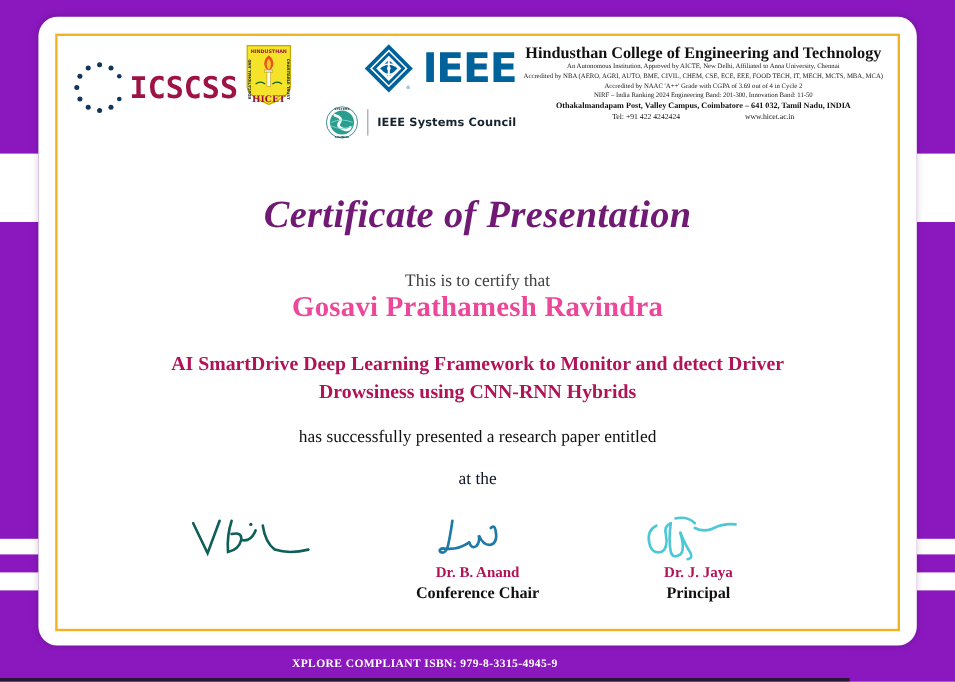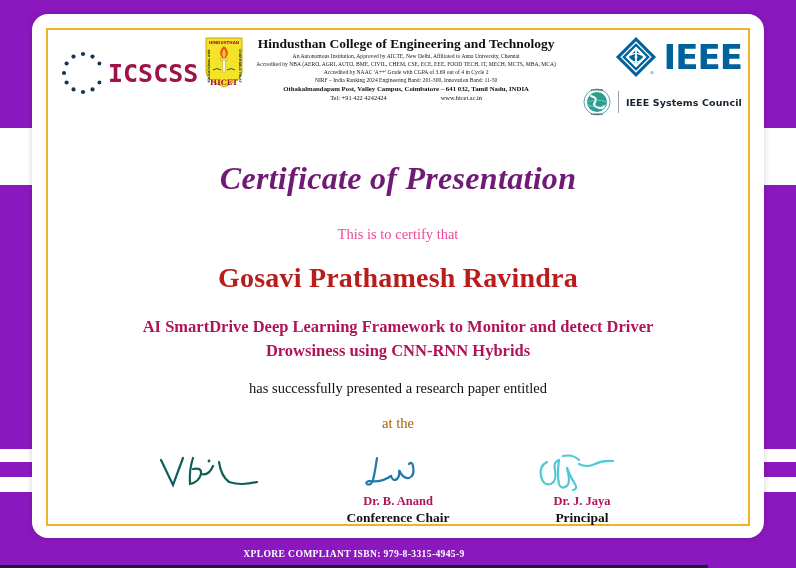--- a/index.html
+++ b/index.html
@@ -169,48 +169,47 @@
     font-size: 32px;
     font-weight: bold;
     font-style: italic;
     color: #701a75;
     margin-top: 24px;
     letter-spacing: 0.3px;
   }
 
   #certify-line {
     font-size: 14.5px;
+    color: #404040;
+    margin-top: 29px;
+  }
+
+  #recipient-name {
+    font-size: 24px;
+    font-weight: bold;
     color: #ec4899;
-    margin-top: 29px;
-  }
-
-  #recipient-name {
-    font-size: 28px;
-    font-weight: bold;
-    color: #b91c1c;
-    margin-top: 19px;
     letter-spacing: 0.2px;
   }
 
   #presented-line {
     font-size: 14.5px;
     color: #111;
     margin-top: 17px;
   }
 
   #paper-title {
     font-size: 16.5px;
     font-weight: bold;
     color: #B01357;
     margin-top: 21px;
     line-height: 1.45;
     padding: 0 58px;
   }
 
-  #at-the { font-size: 14.5px; color: #a16207; margin-top: 18px; }
+  #at-the { font-size: 14.5px; color: #0f172a; margin-top: 18px; }
 
   #conference-lines {
     font-size: 14.5px;
     color: #111;
     line-height: 1.42;
     margin-top: 2px;
     padding: 0 72px;
   }
 
   
@@ -303,33 +302,20 @@
           <text x="7.5" y="30" font-family="DejaVu Sans, sans-serif" font-size="3.1" font-weight="bold" fill="#123" transform="rotate(-90 7.5 30)" text-anchor="middle">EDUCATIONAL AND</text>
           <text x="37" y="30" font-family="DejaVu Sans, sans-serif" font-size="3.1" font-weight="bold" fill="#123" transform="rotate(90 37 30)" text-anchor="middle">CHARITABLE TRUST</text>
           <path d="M22 10 Q17 14 18.5 19 Q19.5 22 22 23 Q24.5 22 25.5 19 Q27 14 22 10 Z" fill="#E8531B"></path>
           <path d="M22 13 Q19.5 16 20.5 19.5 Q21.2 21.5 22 22 Q22.8 21.5 23.5 19.5 Q24.5 16 22 13 Z" fill="#F9C52A"></path>
           <rect x="20.4" y="23" width="3.2" height="13" fill="#fafafa" stroke="#b89b00" stroke-width="0.5"></rect>
           <rect x="18.6" y="22.2" width="6.8" height="2" fill="#dcdcdc" stroke="#b89b00" stroke-width="0.4"></rect>
           <path d="M11 34 Q15 31 19 34" stroke="#1b5e20" stroke-width="1" fill="none"></path>
           <path d="M25 34 Q29 31 33 34" stroke="#1b5e20" stroke-width="1" fill="none"></path>
           <text x="22" y="49" font-family="DejaVu Serif, serif" font-size="7.5" font-weight="bold" fill="#9E1246" text-anchor="middle">HICET</text>
         </svg>
-      </div>
-
-      <div id="college-block">
-        <div id="college-name">Hindusthan College of Engineering and Technology</div>
-        <div class="college-sub">An Autonomous Institution, Approved by AICTE, New Delhi, Affiliated to Anna University, Chennai</div>
-        <div class="college-sub">Accredited by NBA (AERO, AGRI, AUTO, BME, CIVIL, CHEM, CSE, ECE, EEE, FOOD TECH, IT, MECH, MCTS, MBA, MCA)</div>
-        <div class="college-sub">Accredited by NAAC 'A++' Grade with CGPA of 3.69 out of 4 in Cycle 2</div>
-        <div class="college-sub">NIRF – India Ranking 2024 Engineering Band: 201-300, Innovation Band: 11-50</div>
-        <div id="college-addr">Othakalmandapam Post, Valley Campus, Coimbatore – 641 032, Tamil Nadu, INDIA</div>
-        <div id="college-contact">
-          <span>Tel: +91 422 4242424</span>
-          <span>www.hicet.ac.in</span>
-        </div>
       </div>
 
       <div id="ieee-block">
         <div id="ieee-main">
           <svg id="ieee-diamond" viewBox="0 0 44 44">
             <path d="M22 1 L43 22 L22 43 L1 22 Z" fill="#00629B"></path>
             <path d="M22 6.5 L37.5 22 L22 37.5 L6.5 22 Z" fill="none" stroke="#ffffff" stroke-width="1.3"></path>
             <path d="M22 11 L33 22 L22 33 L11 22 Z" fill="#ffffff"></path>
             <path d="M22 14.5 L29.5 22 L22 29.5 L14.5 22 Z" fill="#00629B"></path>
             <rect x="21.1" y="12" width="1.8" height="20" fill="#ffffff"></rect>
@@ -348,20 +334,33 @@
             <path d="M5 14 Q14 10 23 14" stroke="#7fd4cd" stroke-width="0.8" fill="none"></path>
             <path d="M5 17 Q14 21 23 17" stroke="#7fd4cd" stroke-width="0.8" fill="none"></path>
             <text x="14" y="3.4" font-family="DejaVu Sans, sans-serif" font-size="2.4" font-weight="bold" fill="#13414a" text-anchor="middle">SYSTEMS</text>
             <text x="14" y="26.6" font-family="DejaVu Sans, sans-serif" font-size="2.4" font-weight="bold" fill="#13414a" text-anchor="middle">COUNCIL</text>
           </svg>
           <div id="council-divider"></div>
           <span id="council-word">IEEE Systems Council</span>
         </div>
       </div>
 
+      <div id="college-block">
+        <div id="college-name">Hindusthan College of Engineering and Technology</div>
+        <div class="college-sub">An Autonomous Institution, Approved by AICTE, New Delhi, Affiliated to Anna University, Chennai</div>
+        <div class="college-sub">Accredited by NBA (AERO, AGRI, AUTO, BME, CIVIL, CHEM, CSE, ECE, EEE, FOOD TECH, IT, MECH, MCTS, MBA, MCA)</div>
+        <div class="college-sub">Accredited by NAAC 'A++' Grade with CGPA of 3.69 out of 4 in Cycle 2</div>
+        <div class="college-sub">NIRF – India Ranking 2024 Engineering Band: 201-300, Innovation Band: 11-50</div>
+        <div id="college-addr">Othakalmandapam Post, Valley Campus, Coimbatore – 641 032, Tamil Nadu, INDIA</div>
+        <div id="college-contact">
+          <span>Tel: +91 422 4242424</span>
+          <span>www.hicet.ac.in</span>
+        </div>
+      </div>
+
     </div>
 
     <div id="cert-body">
       <div id="cert-title">Certificate of Presentation</div>
       <div id="certify-line">This is to certify that</div>
       <div id="recipient-name">Gosavi Prathamesh Ravindra</div>
       <div id="paper-title">AI SmartDrive Deep Learning Framework to Monitor and detect Driver Drowsiness using CNN-RNN Hybrids</div>
       <div id="presented-line">has successfully presented a research paper entitled</div>
       <div id="at-the">at the</div>
     </div>

